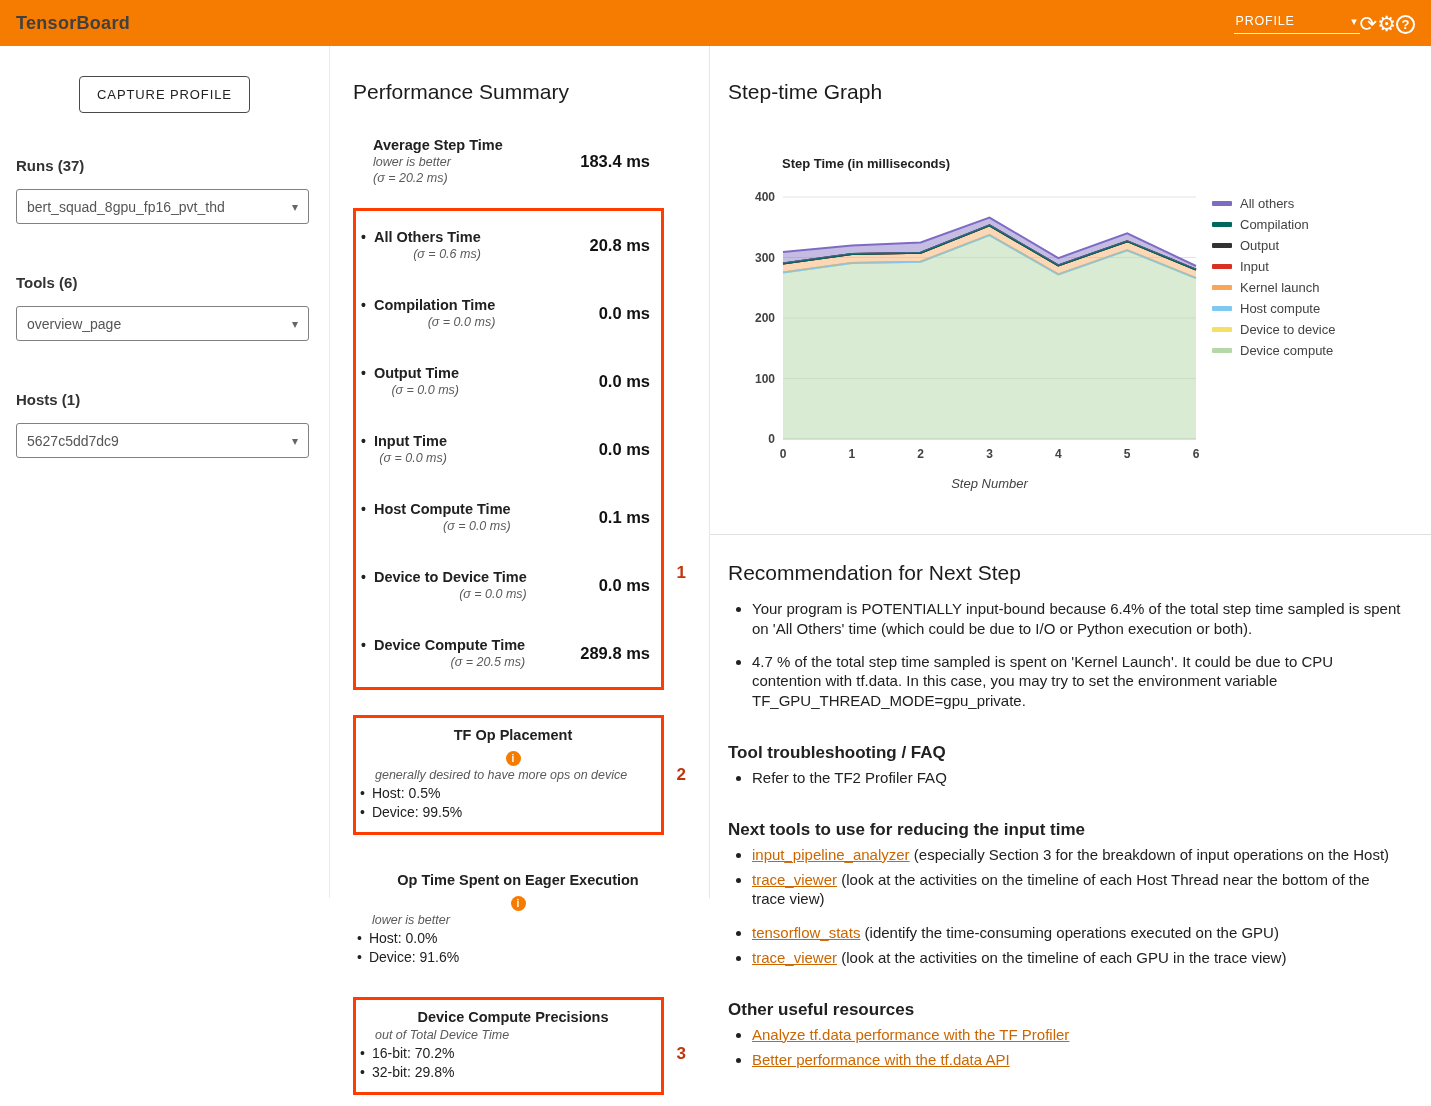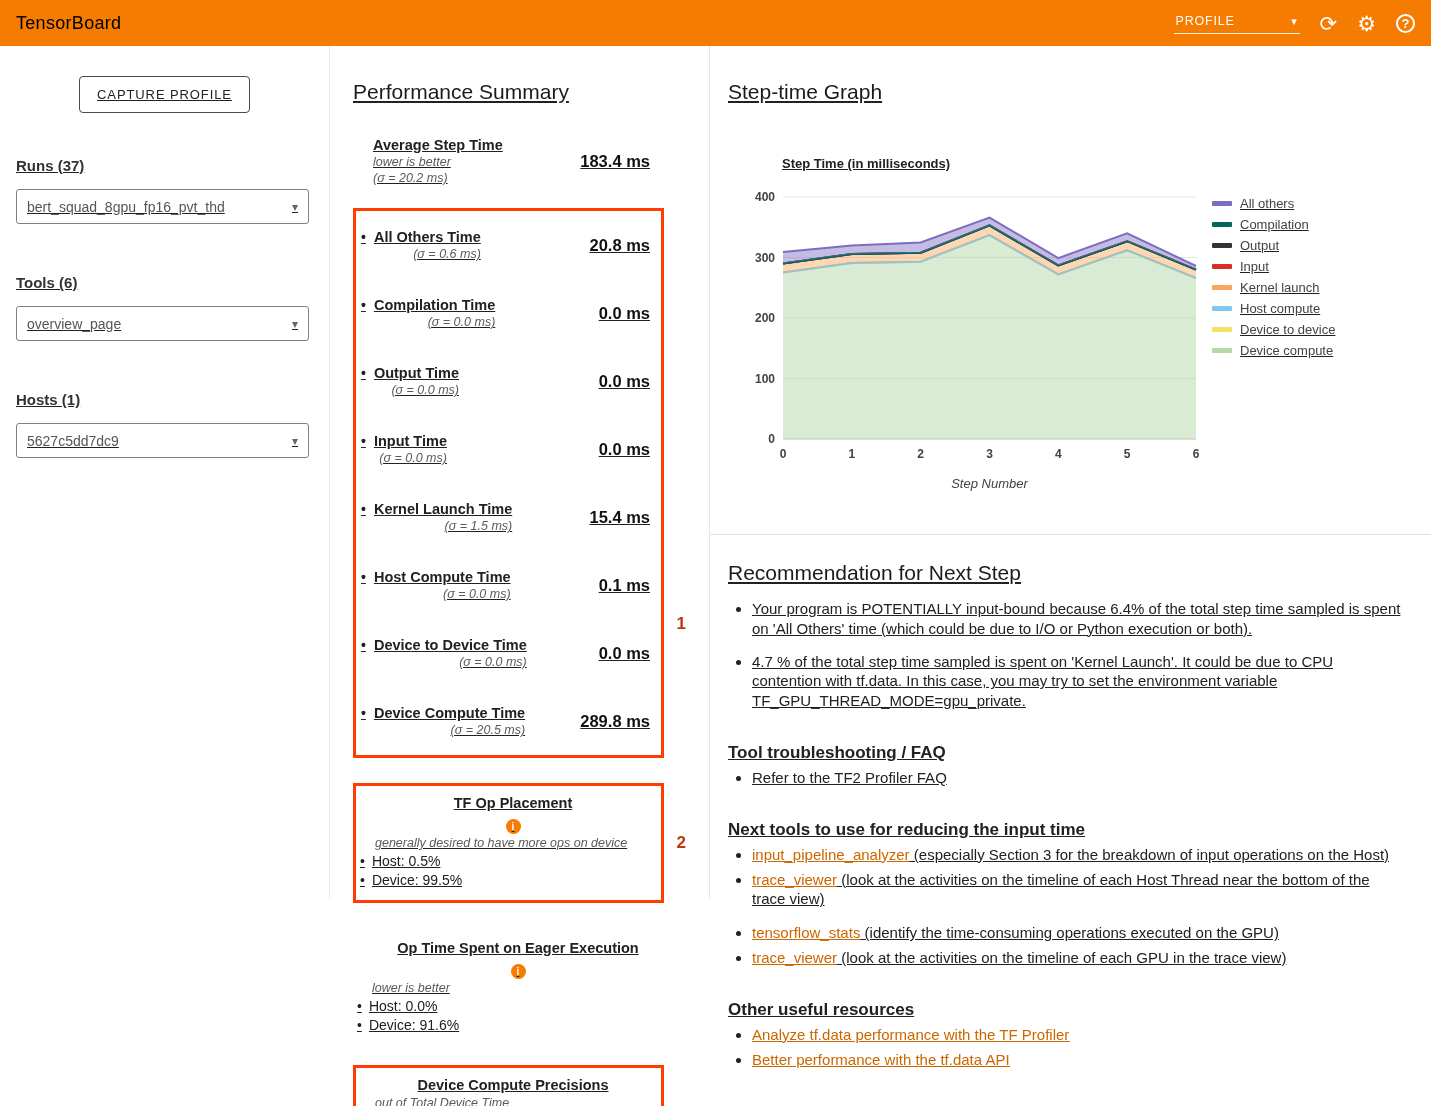--- a/index.html
+++ b/index.html
@@ -8,38 +8,38 @@
     width:1431px; height:1106px; overflow:hidden;
     font-family:"Liberation Sans", sans-serif;
     background:#fff; color:#212121;
   }
   
   .topbar {
     height:46px; background:var(--accent,#f57c00);
     display:flex; align-items:center; justify-content:space-between;
     padding:0 16px;
   }
-  .tb-title { color:#000000; font-size:18px; font-weight:400; letter-spacing:.3px; }
-  .topbar-right { display:flex; align-items:center; gap:20px; }
+  .tb-title { color:#404040; font-size:18px; font-weight:700; letter-spacing:.3px; }
+  .topbar-right { display:flex; align-items:flex-end; }
   .dashboard-select {
     width:126px; border-bottom:1px solid rgba(255,255,255,.9);
     color:#fff; font-size:12.5px; letter-spacing:.8px; font-weight:500;
     display:flex; align-items:center; justify-content:space-between;
     padding:2px 2px 5px 2px; cursor:pointer;
   }
   .dashboard-select .caret { font-size:11px; }
   .icon-btn { color:#fff; cursor:pointer; line-height:1; display:flex; align-items:center; }
   .glyph-20 { font-size:21px; }
   .help-circle {
     width:19px; height:19px; border:2px solid #fff; border-radius:50%;
     display:flex; align-items:center; justify-content:center;
     font-size:13px; font-weight:700;
   }
   
-  .main { display:flex; height:852px;text-decoration:underline; }
+  .main { display:flex; height:852px; }
   .sidebar { width:330px; border-right:1px solid #ececec; }
   .summary-col { width:380px; border-right:1px solid #e6e6e6; padding-left:23px; position:relative; }
   .right-col { flex:1; }
   
   .capture-btn {
     display:block; margin:30px auto 44px auto; padding:10px 17px;
     background:#fff; border:1px solid #4a4a4a; border-radius:4px;
     font-family:"Liberation Sans",sans-serif;
     font-size:13px; font-weight:500; letter-spacing:.9px; color:#222; cursor:pointer;
   }
@@ -180,27 +180,20 @@
             <div class="metric-note metric-sigma">(σ = 0.0 ms)</div>
           </div>
           <div class="metric-value">0.0 ms</div>
         </div>
         <div class="metric-row">
           <div>
             <div class="metric-name bullet-name">Input Time</div>
             <div class="metric-note metric-sigma">(σ = 0.0 ms)</div>
           </div>
           <div class="metric-value">0.0 ms</div>
-        </div>
-        <div class="metric-row">
-          <div>
-            <div class="metric-name bullet-name">Kernel Launch Time</div>
-            <div class="metric-note metric-sigma">(σ = 1.5 ms)</div>
-          </div>
-          <div class="metric-value">15.4 ms</div>
         </div>
         <div class="metric-row">
           <div>
             <div class="metric-name bullet-name">Host Compute Time</div>
             <div class="metric-note metric-sigma">(σ = 0.0 ms)</div>
           </div>
           <div class="metric-value">0.1 ms</div>
         </div>
         <div class="metric-row">
           <div>

